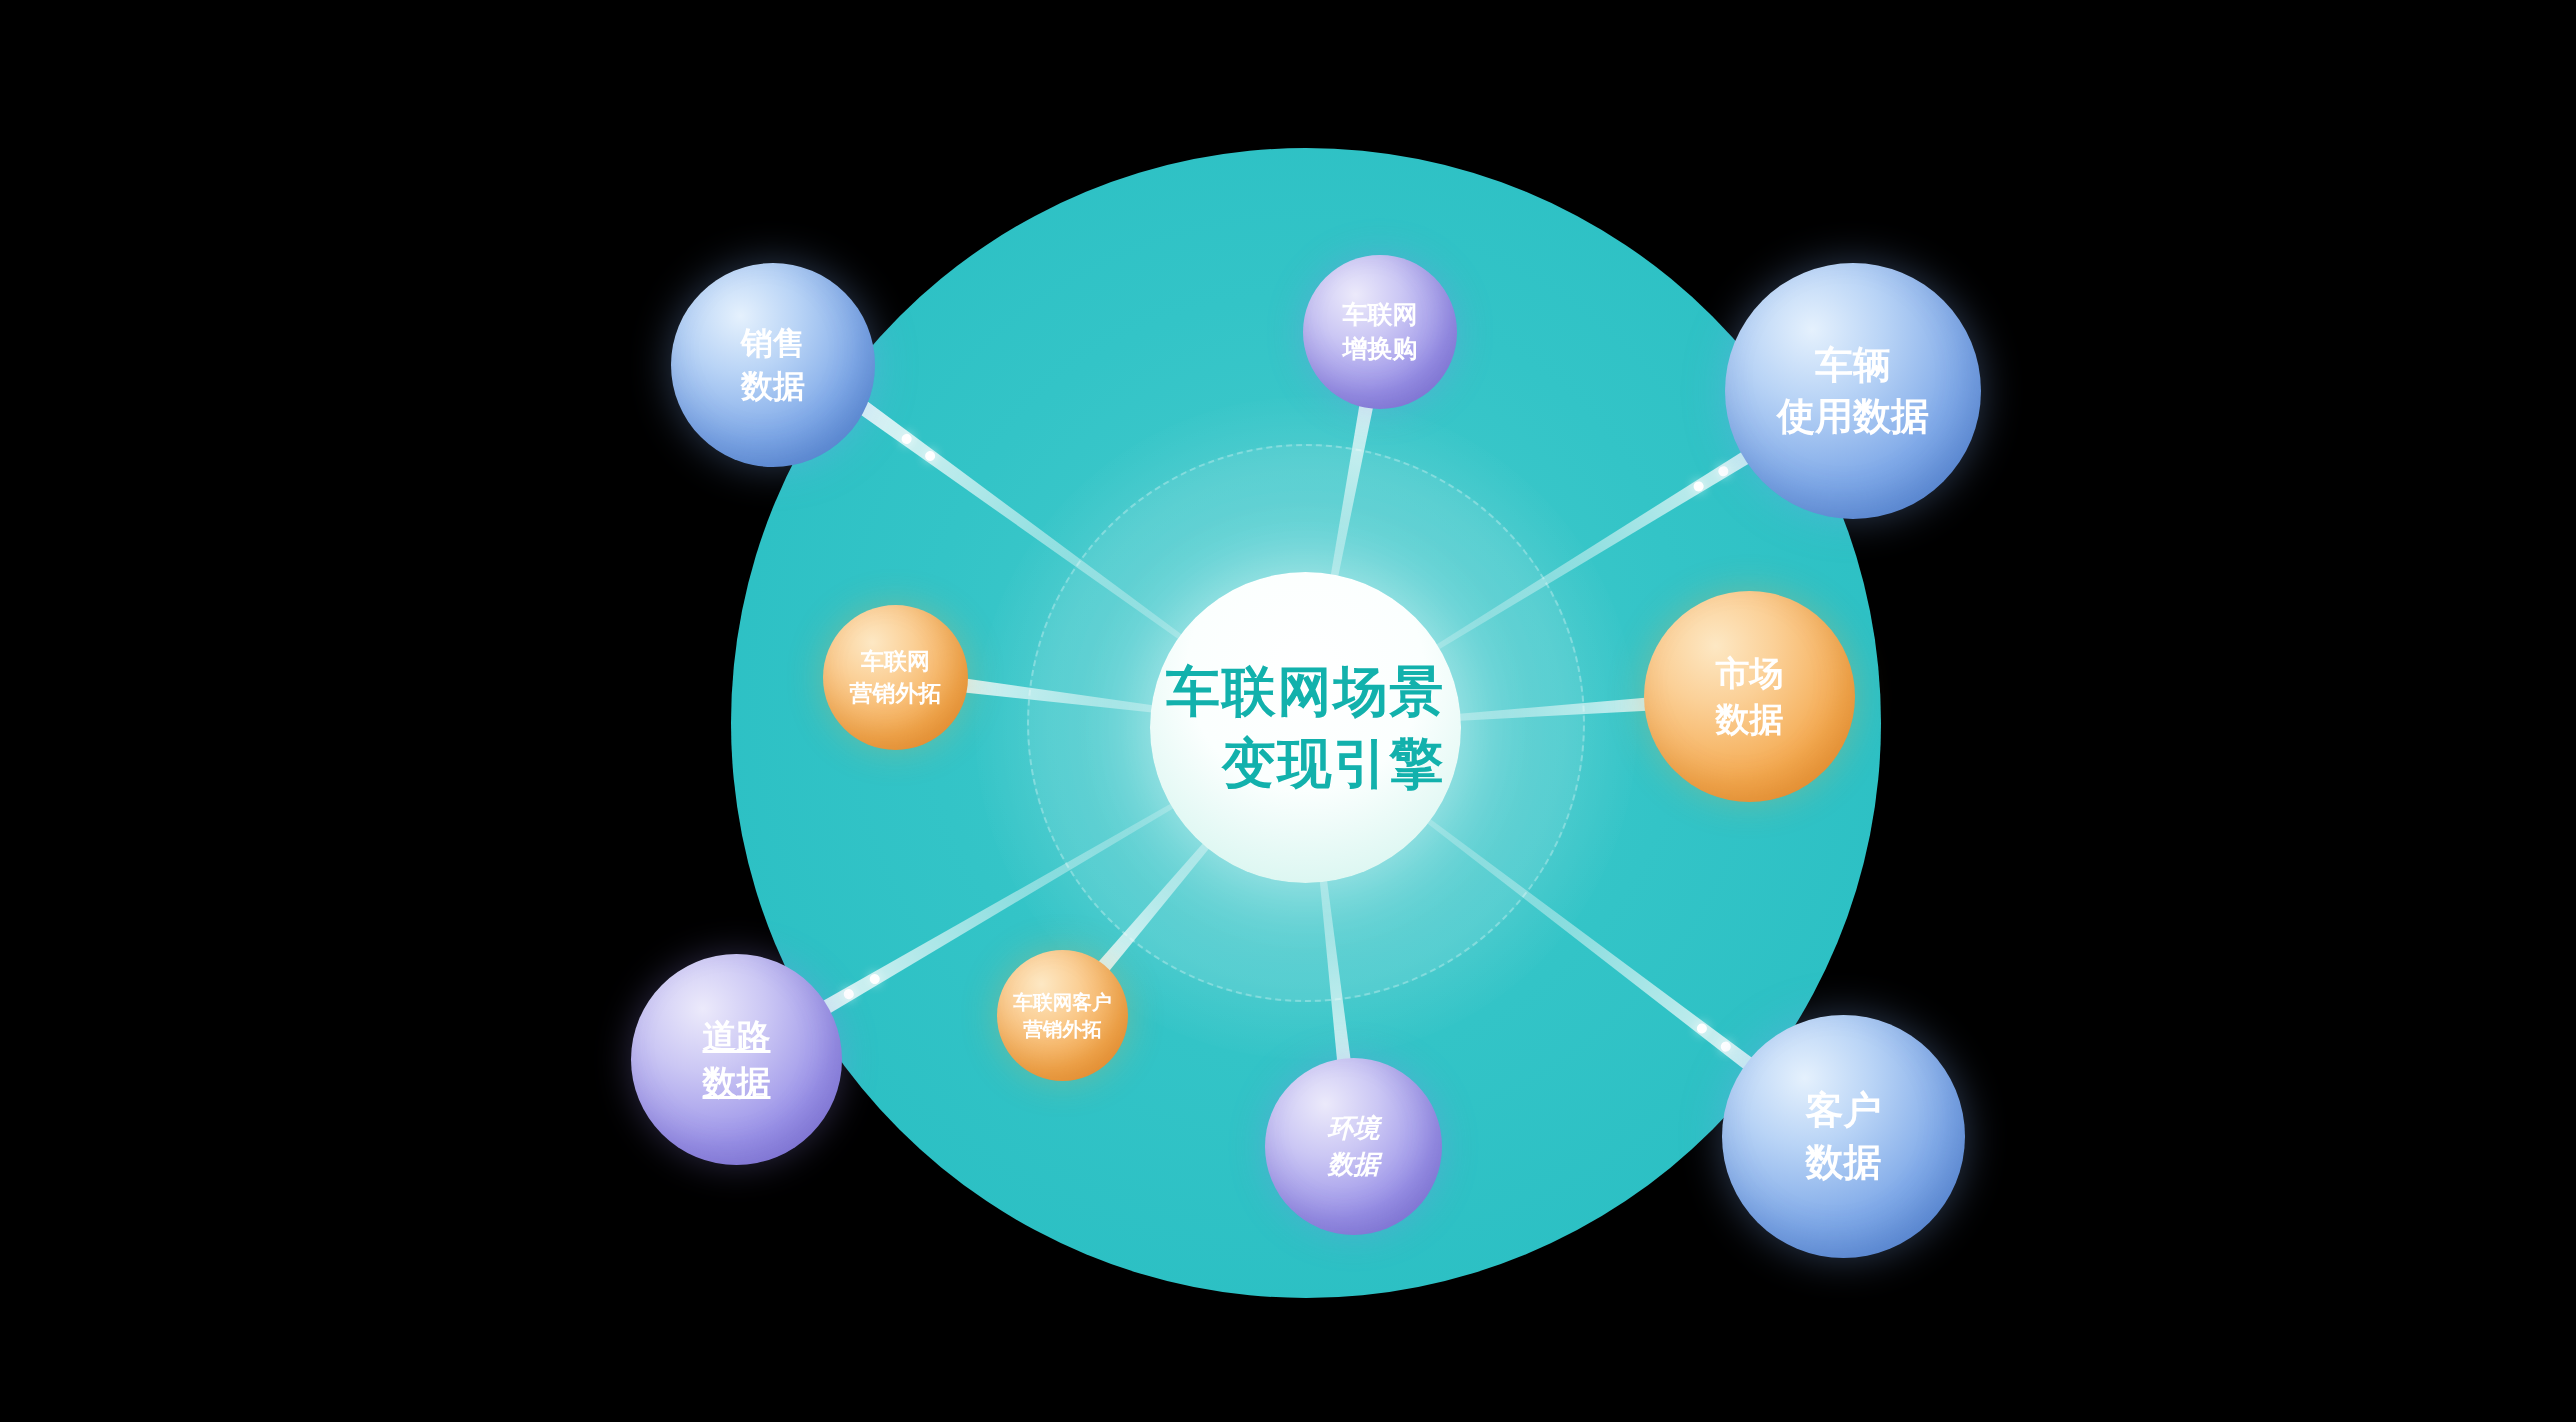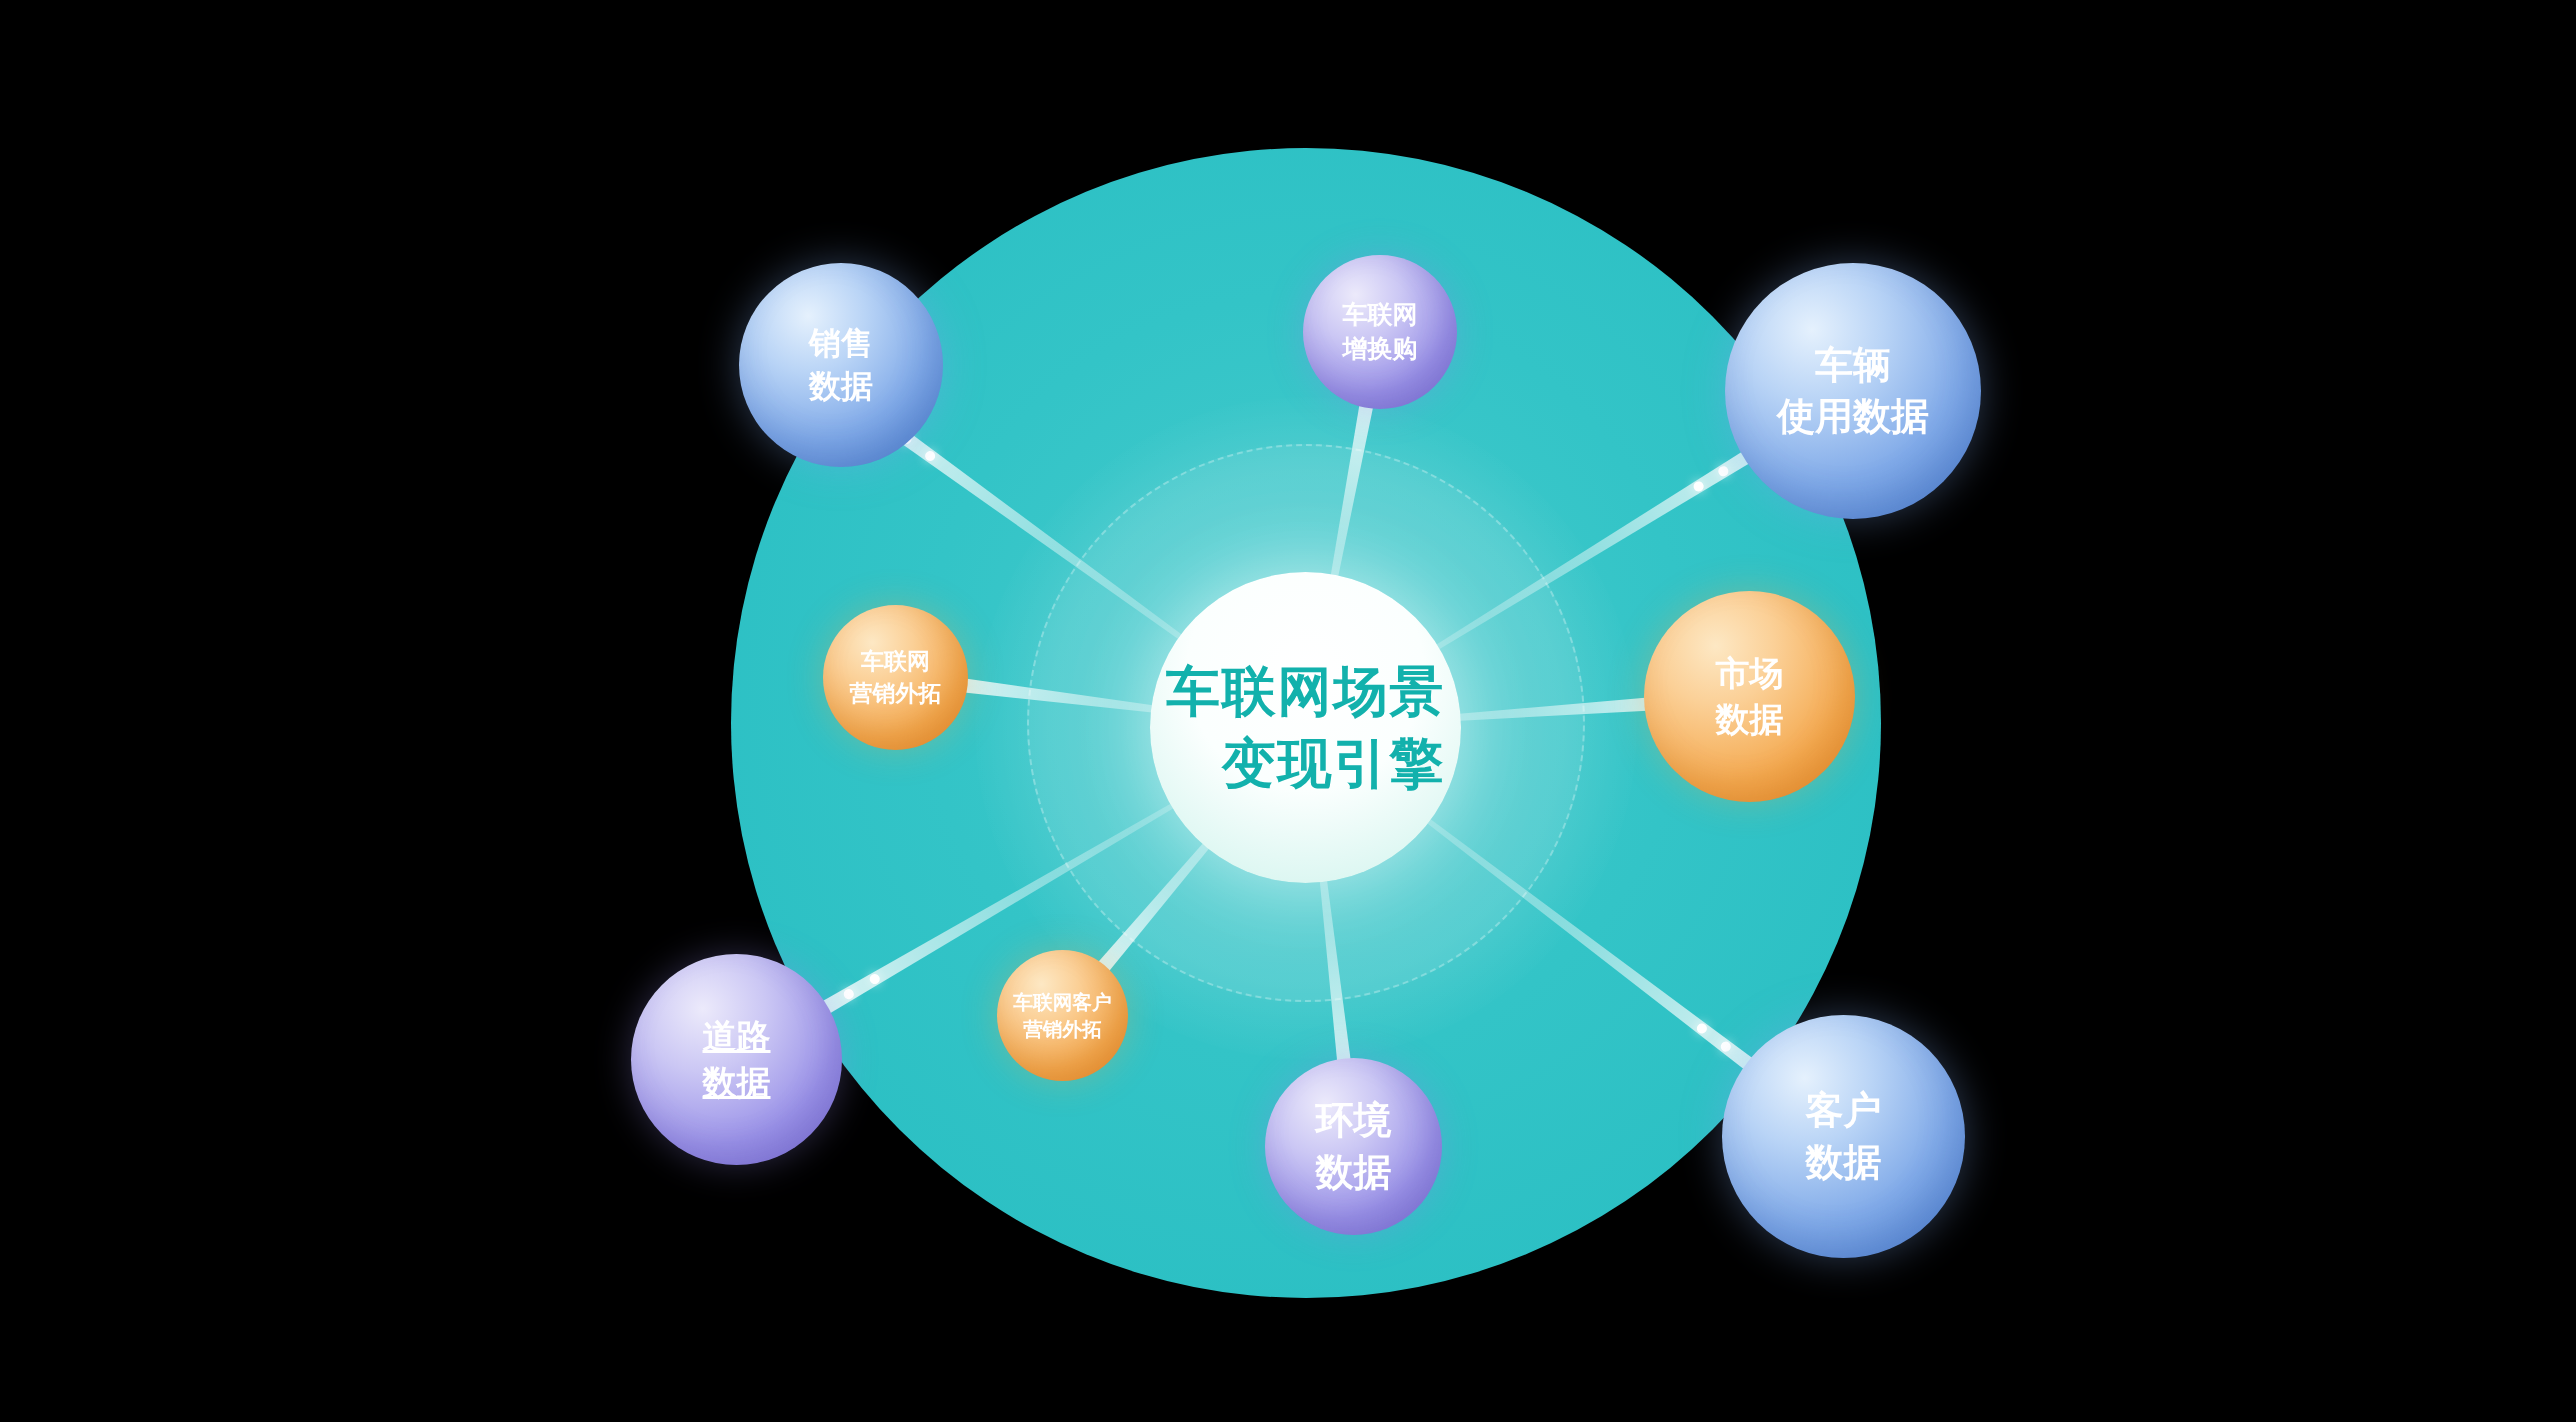--- a/index.html
+++ b/index.html
@@ -74,28 +74,28 @@
   }
   .node.purple {
     background: radial-gradient(circle at 34% 26%, #eceafb 0%, #cbc7f4 30%, #9a92e8 66%, #837add 92%, #7a71d8 100%);
     box-shadow: 0 0 36px rgba(150,140,230,0.30), inset -9px -14.3px 32px rgba(60,45,140,0.18);
   }
   .node.orange {
     background: radial-gradient(circle at 34% 26%, #fde8c4 0%, #fbd097 28%, #f4a94f 66%, #ee9331 92%, #ea8c28 100%);
     box-shadow: 0 0 36px rgba(245,170,80,0.30), inset -9px -14.3px 32px rgba(160,80,0,0.18);
   }
 
-  .n0 { left: 739px;  top: 263px;  width: 204px; height: 204px; font-size: 32px; }
+  .n0 { left: 671px;  top: 263px;  width: 204px; height: 204px; font-size: 32px; }
   .n1 { left: 1303px; top: 255px;  width: 154px; height: 154px; font-size: 25px; }
   .n2 { left: 1725px; top: 263px;  width: 256px; height: 256px; font-size: 38px; }
   .n3 { left: 823px;  top: 605px;  width: 145px; height: 145px; font-size: 23px; }
   .n4 { left: 1644px; top: 591px;  width: 211px; height: 211px; font-size: 34px; }
   .n5 { left: 631px;  top: 954px; width: 211px; height: 211px; font-size: 34px; text-decoration: underline; }
   .n6 { left: 997px; top: 950px; width: 131px; height: 131px; font-size: 19.7px; }
-  .n7 { left: 1265px; top: 1058px; width: 177px; height: 177px; font-size: 38px; }
+  .n7 { left: 1265px; top: 1058px; width: 177px; height: 177px; font-size: 26px; font-style: italic; }
   .n8 { left: 1722px; top: 1015px; width: 243px; height: 243px; font-size: 38px; }
 </style>
 </head>
 <body>
 
 <div class="stage">
 
   <div class="backdrop"></div>
   <div class="center-glow"></div>
   <div class="inner-ring"></div>

